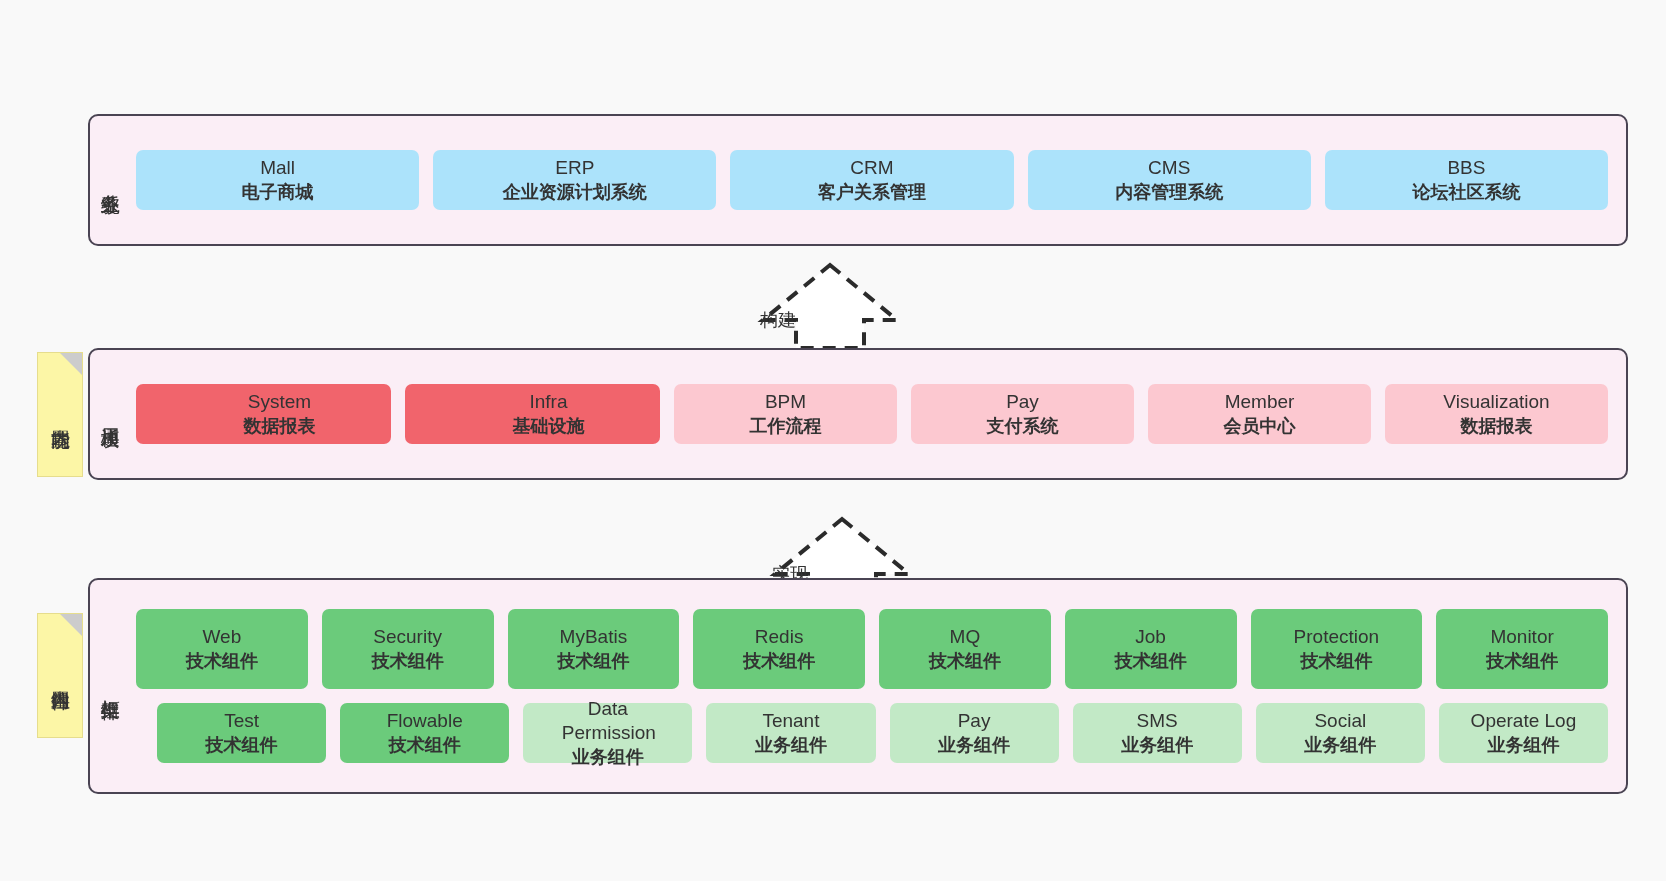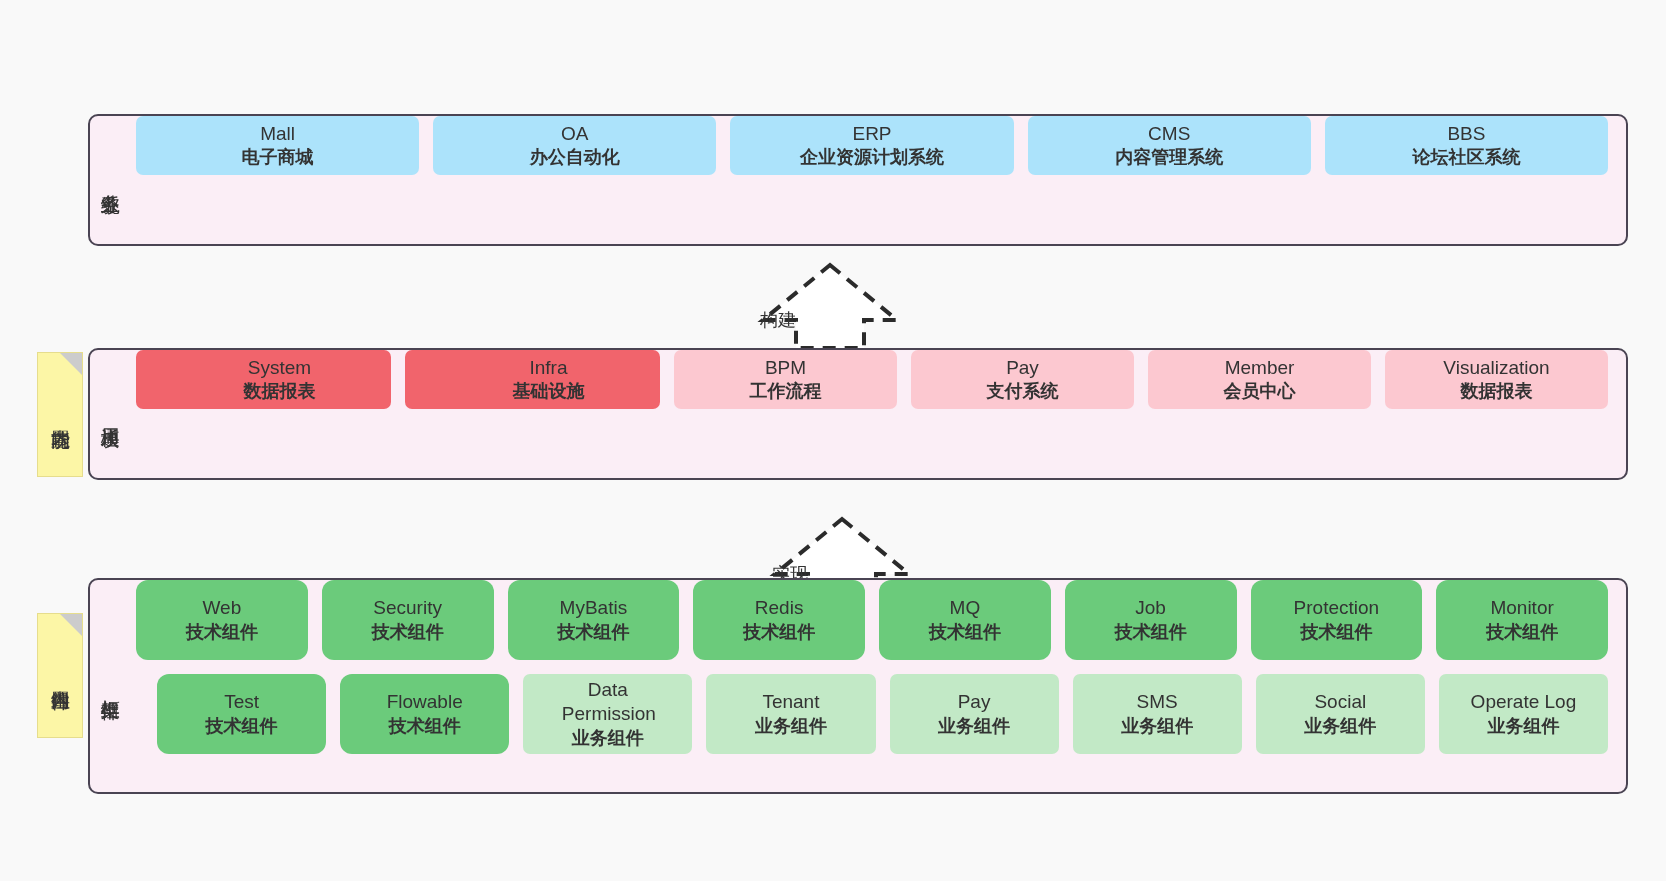--- a/index.html
+++ b/index.html
@@ -45,20 +45,21 @@
     writing-mode: vertical-rl;
     text-orientation: upright;
     white-space: nowrap;
     padding: 2px 0;
   }
 
   .layer-body {
     flex: 1 1 auto;
     display: flex;
     flex-direction: column;
+    justify-content: center;
     padding: 0 18px 0 6px;
     gap: 14px;
   }
 
   .row {
     display: flex;
     gap: 14px;
     align-items: stretch;
   }
 
@@ -81,21 +82,21 @@
   .cell .cn {
     font-size: 18px;
     color: #333333;
     font-weight: bold;
   }
 
   
   .c-blue        { background: #ace3fb; }
   .c-red         { background: #f1646c; padding-left: 36px; }
   .c-pink        { background: #fcc8d0; }
-  .c-green       { background: #6bcb7b; border-radius: 12px; }
+  .c-green       { background: #6bcb7b; }
   .c-lightgreen  { background: #c2e9c6; }
 
   
   .note {
     position: absolute;
     box-sizing: border-box;
     background: #fcf6a6;
     border: 1px solid #e6dd8d;
     color: #333333;
     font-size: 19px;
@@ -141,26 +142,26 @@
 
   <div class="layer" id="layer-business" style="left:88px; top:114px; width:1540px; height:132px;">
     <div class="layer-title">业务系统</div>
     <div class="layer-body">
       <div class="row">
         <div class="cell c-blue">
           <span class="en">Mall</span>
           <span class="cn">电子商城</span>
         </div>
         <div class="cell c-blue">
-          <span class="en">OA</span>
-          <span class="cn">办公自动化</span>
-        </div>
-        <div class="cell c-blue">
           <span class="en">ERP</span>
           <span class="cn">企业资源计划系统</span>
+        </div>
+        <div class="cell c-blue">
+          <span class="en">CRM</span>
+          <span class="cn">客户关系管理</span>
         </div>
         <div class="cell c-blue">
           <span class="en">CMS</span>
           <span class="cn">内容管理系统</span>
         </div>
         <div class="cell c-blue">
           <span class="en">BBS</span>
           <span class="cn">论坛社区系统</span>
         </div>
       </div>
@@ -255,21 +256,21 @@
         <div class="cell c-green">
           <span class="en">Protection</span>
           <span class="cn">技术组件</span>
         </div>
         <div class="cell c-green">
           <span class="en">Monitor</span>
           <span class="cn">技术组件</span>
         </div>
       </div>
 
-      <div class="row" style="height:80px;margin-left:21px;">
+      <div class="row" style="height:60px;margin-left:21px;">
         <div class="cell c-green">
           <span class="en">Test</span>
           <span class="cn">技术组件</span>
         </div>
         <div class="cell c-green">
           <span class="en">Flowable</span>
           <span class="cn">技术组件</span>
         </div>
         <div class="cell c-lightgreen">
           <span class="en" style="max-width:92px;">Data Permission</span>

